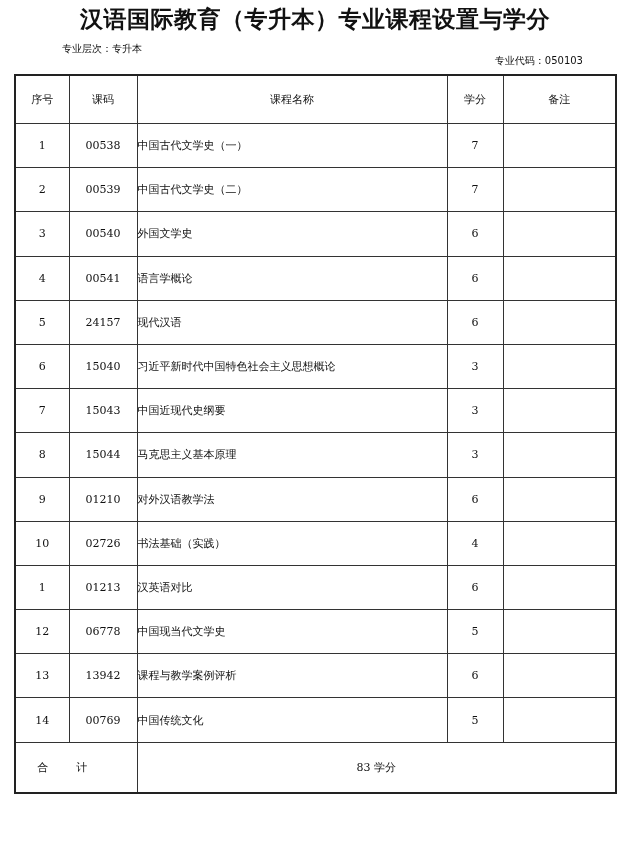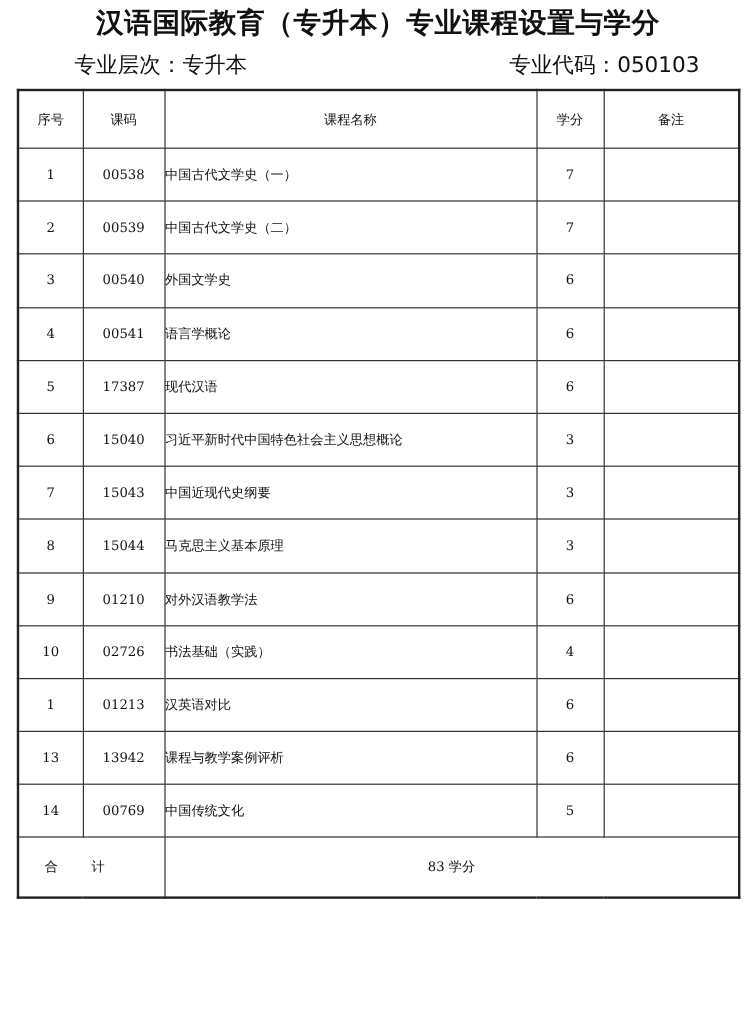--- a/index.html
+++ b/index.html
@@ -1,20 +1,20 @@
 <!DOCTYPE html>
 <html><head>
 <meta charset="utf-8">
 <style>
   html,body{margin:0;padding:0;background:#fff;}
   body{width:630px;height:848px;position:relative;overflow:hidden;font-family:"DejaVu Serif",serif;color:#111;}
   .title{position:absolute;left:0;top:4px;width:630px;text-align:center;font-family:"DejaVu Sans",sans-serif;font-weight:bold;font-size:23px;letter-spacing:0.5px;}
-  .meta{position:absolute;top:42px;font-size:18px;font-family:"DejaVu Sans",sans-serif;}
+  .meta{position:absolute;top:42px;font-size:10px;font-family:"DejaVu Sans",sans-serif;}
   .meta.left{left:62px;}
-  .meta.right{right:47px;}
+  .meta.right{right:47px;margin-top:12px;}
   table{position:absolute;left:14px;top:74px;width:601px;border-collapse:collapse;border:2px solid #222;table-layout:fixed;}
   td,th{border:1px solid #333;text-align:center;vertical-align:middle;font-size:11px;font-weight:normal;padding:0;}
   th{height:47px;font-family:"DejaVu Sans",sans-serif;}
   td{height:43.2px;}
   td.name{text-align:left;padding-left:0;}
   tr.total td{height:49px;}
   .sp{letter-spacing:28px;text-align:right;}
 </style>
 </head>
 <body>
@@ -64,21 +64,21 @@
       </tr>
       <tr>
         <td>4</td>
         <td>00541</td>
         <td class="name">语言学概论</td>
         <td>6</td>
         <td></td>
       </tr>
       <tr>
         <td>5</td>
-        <td>17387</td>
+        <td>24157</td>
         <td class="name">现代汉语</td>
         <td>6</td>
         <td></td>
       </tr>
       <tr>
         <td>6</td>
         <td>15040</td>
         <td class="name">习近平新时代中国特色社会主义思想概论</td>
         <td>3</td>
         <td></td>
@@ -112,20 +112,27 @@
         <td></td>
       </tr>
       <tr>
         <td>1</td>
         <td>01213</td>
         <td class="name">汉英语对比</td>
         <td>6</td>
         <td></td>
       </tr>
       <tr>
+        <td>12</td>
+        <td>06778</td>
+        <td class="name">中国现当代文学史</td>
+        <td>5</td>
+        <td></td>
+      </tr>
+      <tr>
         <td>13</td>
         <td>13942</td>
         <td class="name">课程与教学案例评析</td>
         <td>6</td>
         <td></td>
       </tr>
       <tr>
         <td>14</td>
         <td>00769</td>
         <td class="name">中国传统文化</td>

